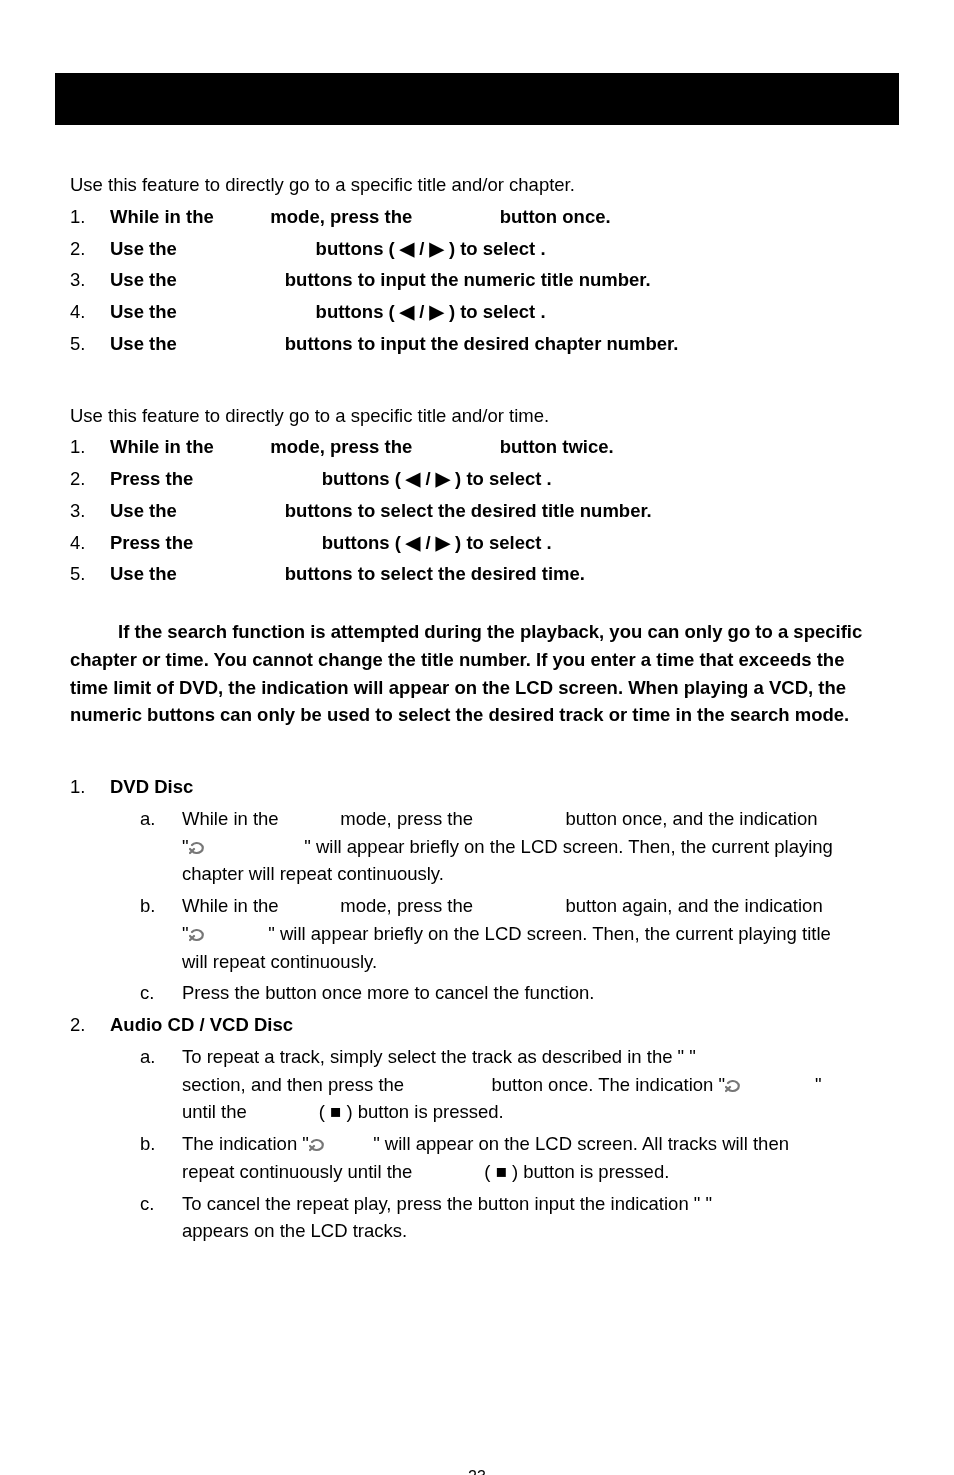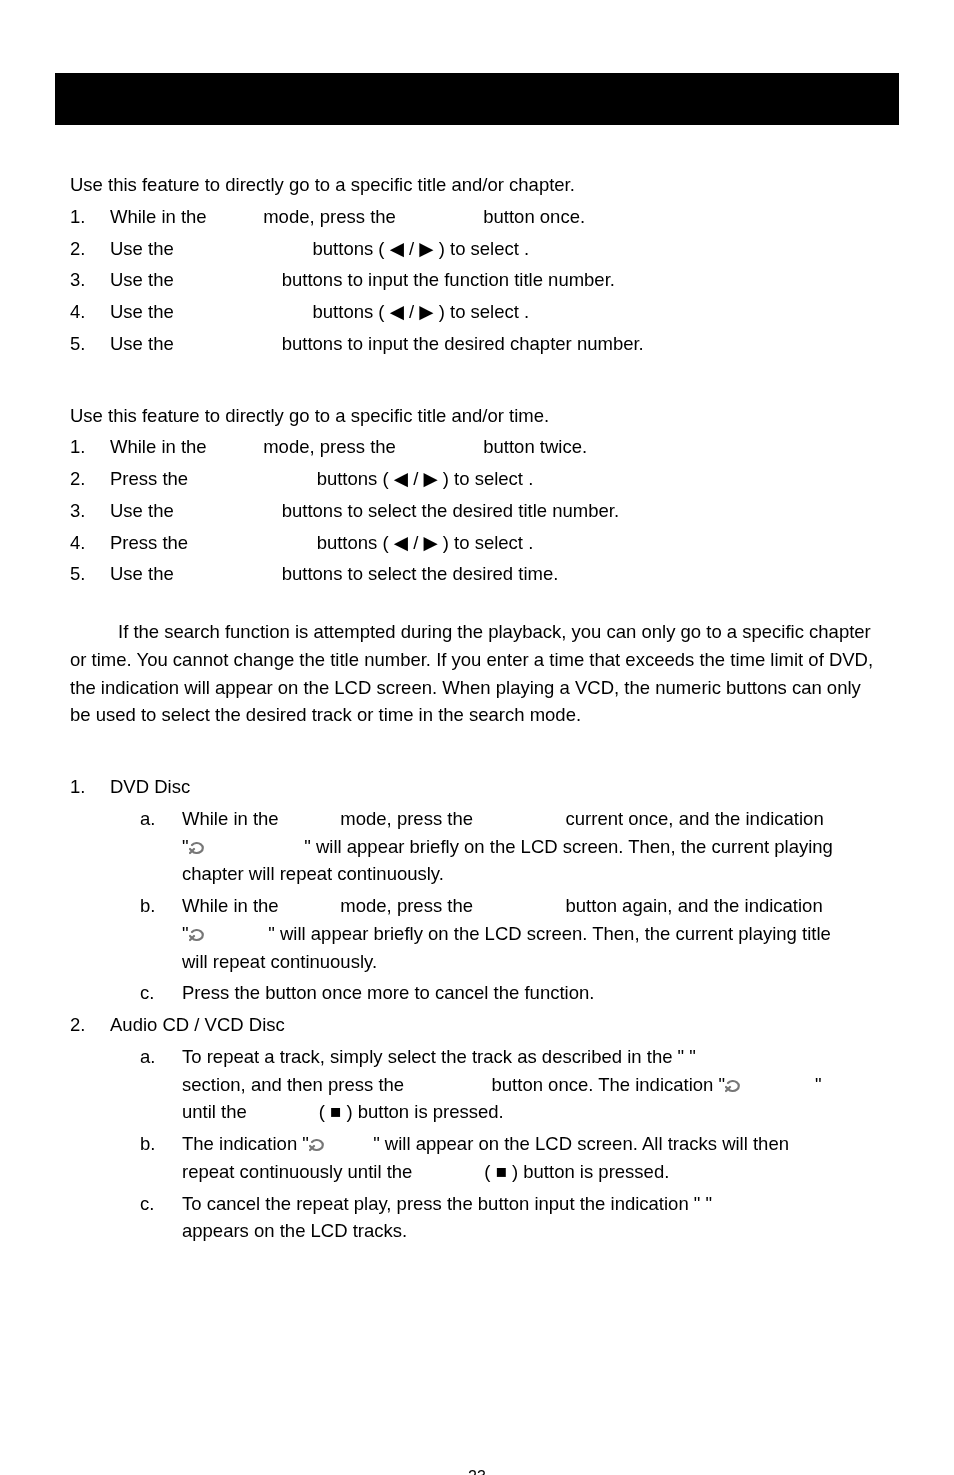--- a/index.html
+++ b/index.html
@@ -3,29 +3,29 @@
 <meta charset="utf-8">
 <style>
   * { margin: 0; padding: 0; box-sizing: border-box; }
   html, body { width: 954px; height: 1475px; background: #fff; font-family: Arial, Helvetica, sans-serif; color: #000; }
   .page { width: 954px; height: 1475px; position: relative; padding: 0 70px; margin-top: 41px; }
   .topbar { position: absolute; top: 32px; left: 55px; right: 55px; height: 52px; background: #000; }
   .content { position: absolute; top: 130px; left: 70px; right: 70px; font-size: 18.5px; line-height: 1.5; }
   .para { margin-bottom: 4px; }
   .ol-row { display: flex; margin-bottom: 4px; }
   .ol-num { width: 40px; flex-shrink: 0; }
-  .ol-body { flex: 1; }
+  .ol-body { flex: 1; font-weight: bold; }
   .sub-row { display: flex; margin-bottom: 4px; padding-left: 70px; }
   .sub-letter { width: 42px; flex-shrink: 0; }
   .sub-body { flex: 1; }
   .gap { height: 26px; }
   .gap-lg { height: 40px; }
   .footer { position: absolute; bottom: 30px; left: 0; right: 0; text-align: center; font-size: 16px; }
   .arrows { font-family: 'Segoe UI Symbol', Arial; }
-  .indent-note { padding-left: 0; }
+  .indent-note { padding-left: 0; font-weight: bold; }
   .repeat-icon { display: inline-block; width: 18px; height: 16px; vertical-align: middle; }
   .repeat-icon svg { display: block; }
 </style>
 </head>
 <body>
 
 <div class="page">
   <div class="topbar"></div>
 
   <div class="content">
@@ -52,21 +52,21 @@
         <span class="arrows">◀ / ▶</span>
         <span>) to select              .</span>
       </div>
     </div>
 
     <div class="ol-row">
       <div class="ol-num">3.</div>
       <div class="ol-body">
         <span>Use the </span>
         <span>&nbsp;&nbsp;&nbsp;&nbsp;&nbsp;&nbsp;&nbsp;&nbsp;&nbsp;&nbsp;&nbsp;&nbsp;&nbsp;&nbsp;&nbsp;&nbsp;&nbsp;&nbsp;&nbsp;</span>
-        <span> buttons to input the function title number.</span>
+        <span> buttons to input the numeric title number.</span>
       </div>
     </div>
 
     <div class="ol-row">
       <div class="ol-num">4.</div>
       <div class="ol-body">
         <span>Use the </span>
         <span>&nbsp;&nbsp;&nbsp;&nbsp;&nbsp;&nbsp;&nbsp;&nbsp;&nbsp;&nbsp;&nbsp;&nbsp;&nbsp;&nbsp;&nbsp;&nbsp;&nbsp;&nbsp;&nbsp;&nbsp;&nbsp;&nbsp;&nbsp;&nbsp;&nbsp;</span>
         <span> buttons (</span>
         <span class="arrows">◀ / ▶</span>
@@ -152,21 +152,21 @@
     </div>
 
     <div class="sub-row">
       <div class="sub-letter">a.</div>
       <div class="sub-body">
         <div>
           <span>While in the </span>
           <span>&nbsp;&nbsp;&nbsp;&nbsp;&nbsp;&nbsp;&nbsp;&nbsp;&nbsp;&nbsp;</span>
           <span> mode, press the </span>
           <span>&nbsp;&nbsp;&nbsp;&nbsp;&nbsp;&nbsp;&nbsp;&nbsp;&nbsp;&nbsp;&nbsp;&nbsp;&nbsp;&nbsp;&nbsp;&nbsp;</span>
-          <span> current once, and the indication</span>
+          <span> button once, and the indication</span>
         </div>
         <div>
           <span>"</span><span class="repeat-icon"><svg viewBox="0 0 18 16">
                 <path d="M 3 5 A 6 5 0 1 1 3 11 L 1 9 M 3 11 L 5 9 M 3 11 L 1 13" stroke="#777" stroke-width="2.2" fill="none" stroke-linecap="round"></path>
               </svg></span>
           <span>&nbsp;&nbsp;&nbsp;&nbsp;&nbsp;&nbsp;&nbsp;&nbsp;&nbsp;&nbsp;&nbsp;&nbsp;&nbsp;&nbsp;&nbsp;&nbsp;&nbsp;</span>
           <span>" will appear briefly on the LCD screen. Then, the current playing</span>
         </div>
         <div>chapter will repeat continuously.</div>
       </div>

